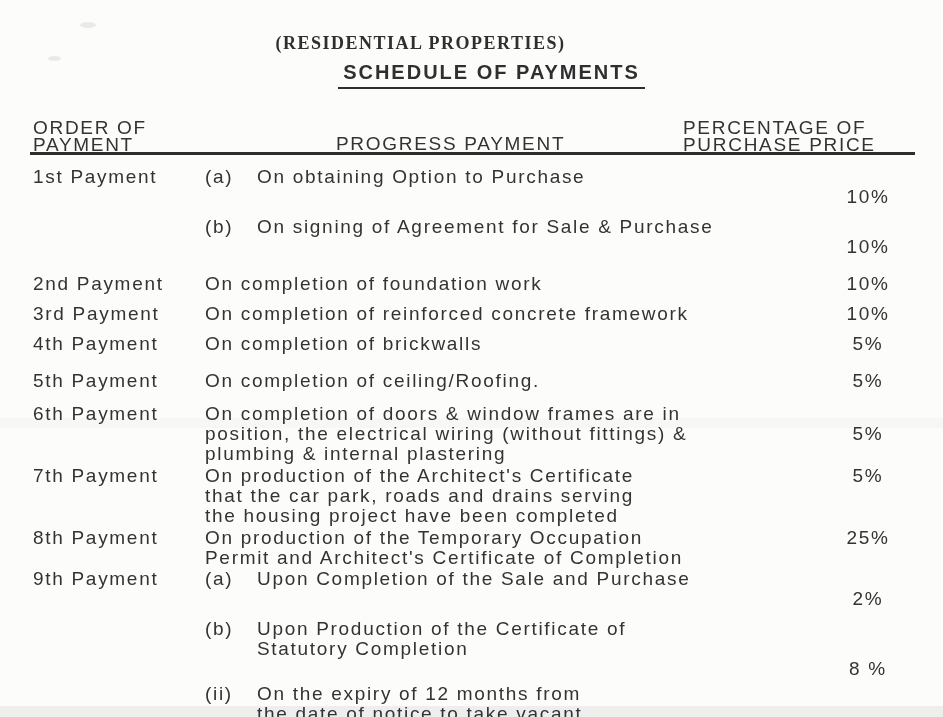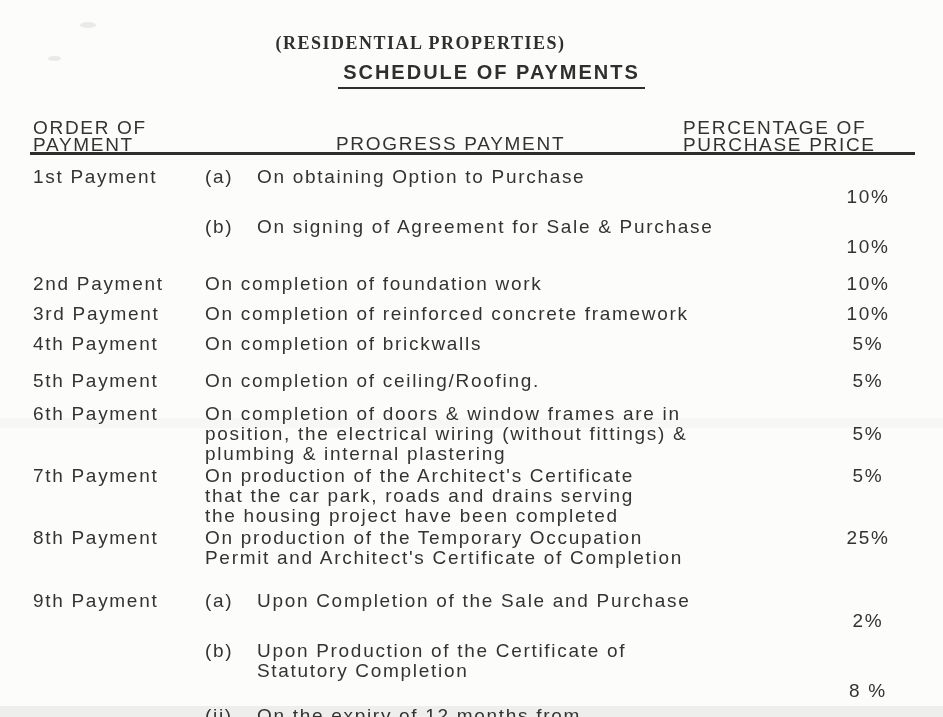--- a/index.html
+++ b/index.html
@@ -62,21 +62,21 @@
   }
   .row{
     display:grid;
     grid-template-columns:172px 52px 556px 110px;
     margin-top:10px;
   }
   .row:nth-child(1){margin-top:0;}
   .row:nth-child(3),.row:nth-child(6){margin-top:17px;}
   .row:nth-child(7){margin-top:13px;}
   .row:nth-child(8),.row:nth-child(9){margin-top:2px;}
-  .row:nth-child(10){margin-top:23px;}
+  .row:nth-child(10){margin-top:1px;}
   .row:nth-child(12){margin-top:5px;}
   .cell{white-space:pre-line;}
   .cell.order{grid-column:1;}
   .cell.marker{grid-column:2;}
   .cell.text{grid-column:3 / 5;}
   .cell.text.no-marker{grid-column:2 / 4;}
   .cell.pct{grid-column:4;text-align:center;align-self:start;}
   .cell.pct.valign-middle{padding-top:20px;}
 </style>
 </head>

